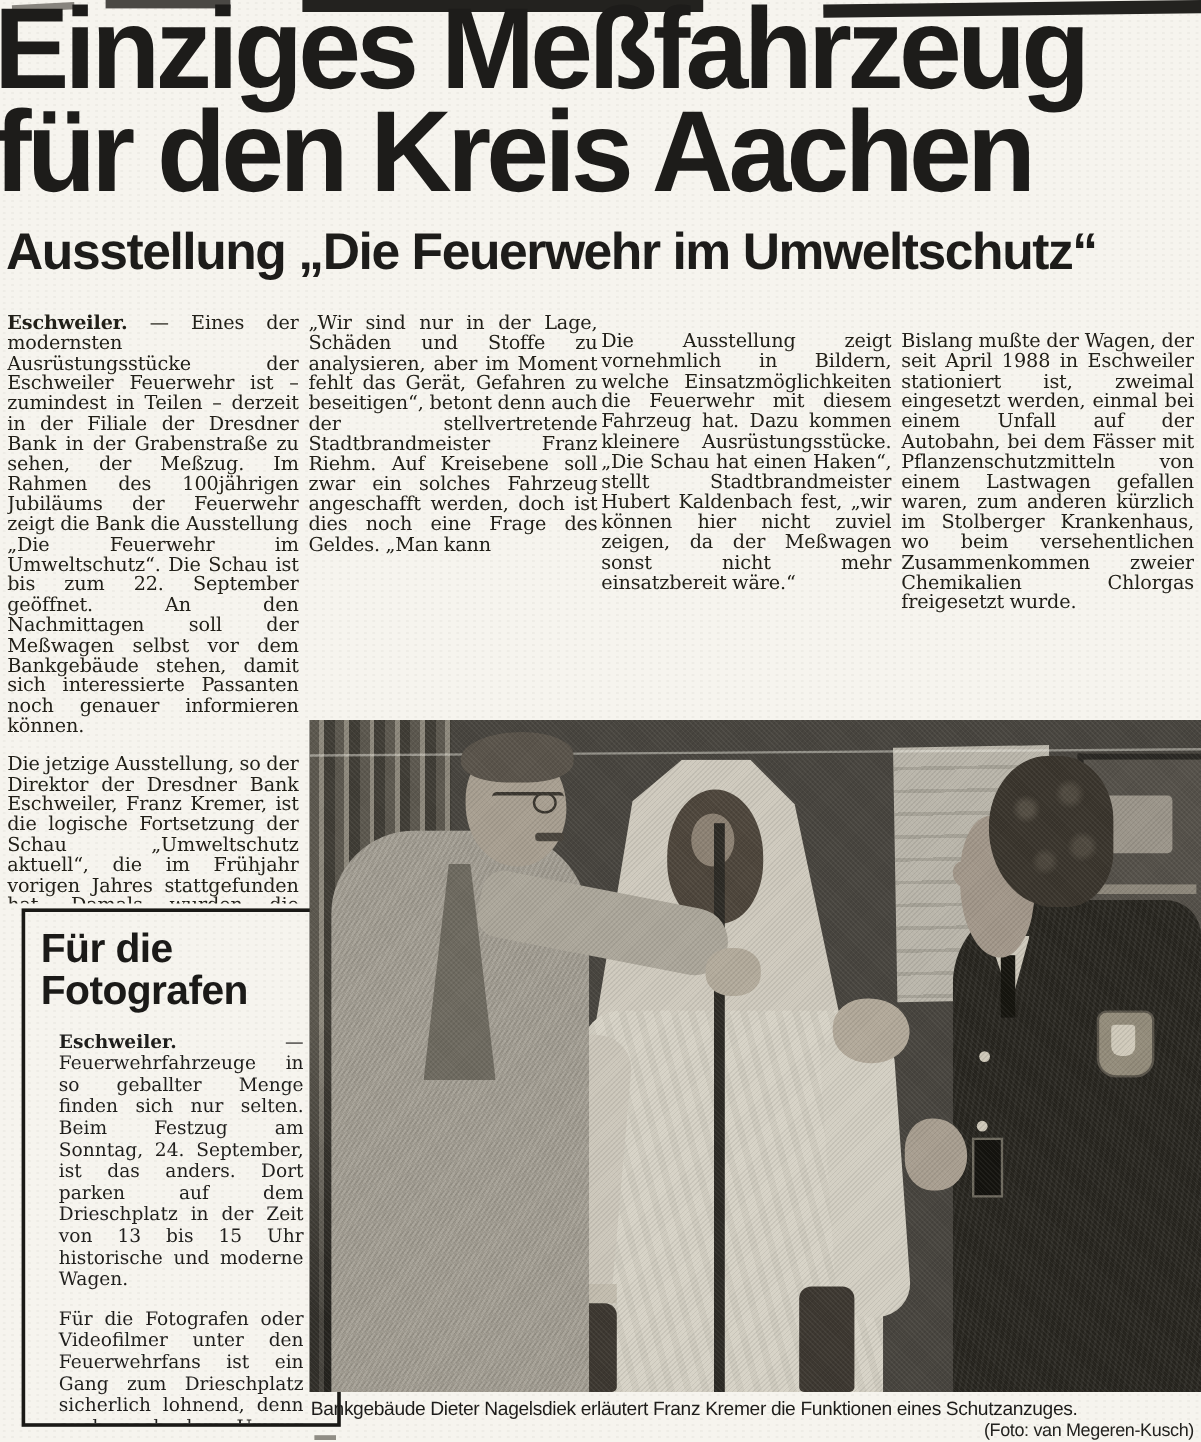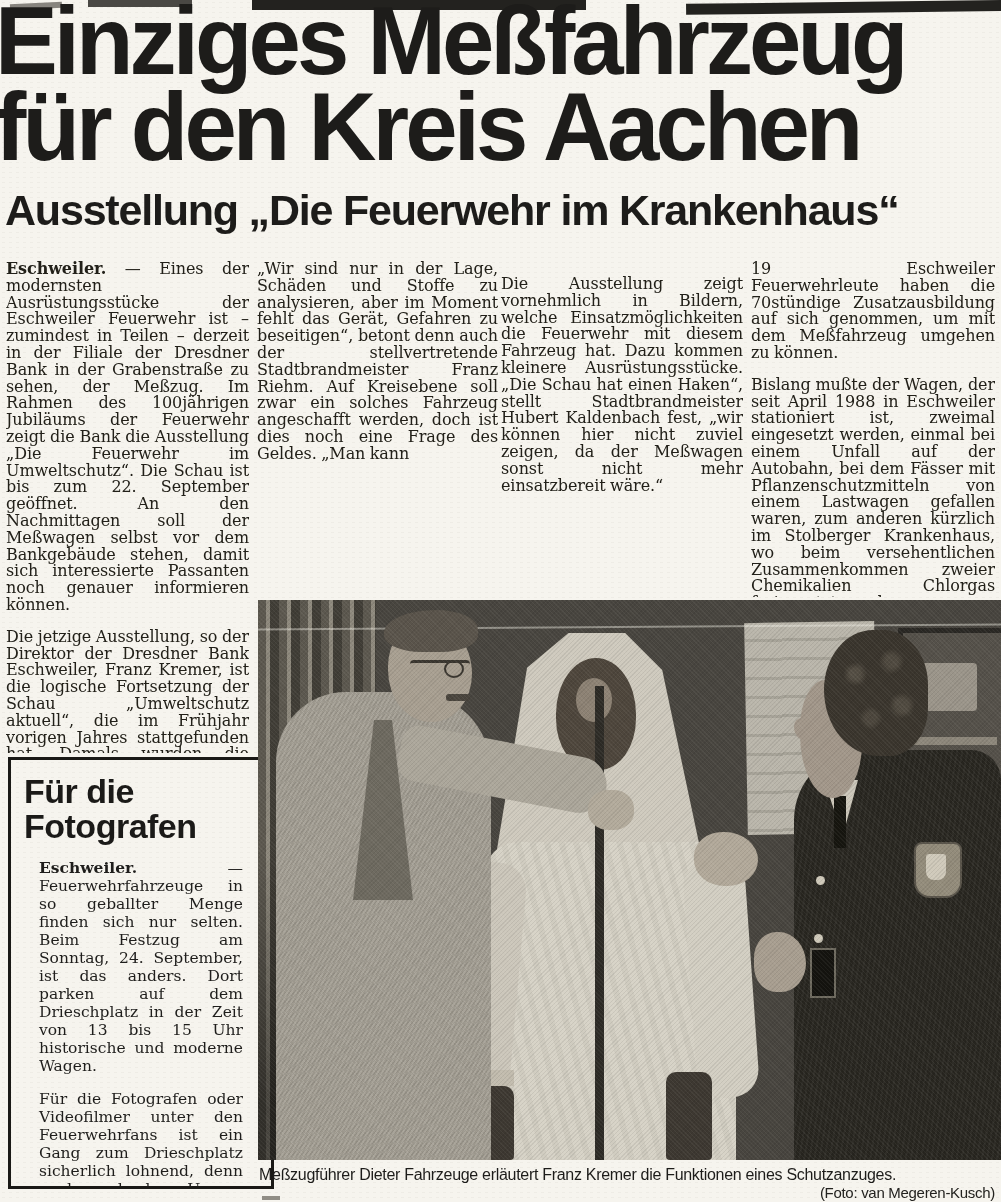--- a/index.html
+++ b/index.html
@@ -37,21 +37,21 @@
   }
   .c1{left:6px;   width:243px; height:492px;}
   .c2{left:257px; width:241px; height:336px;}
   .c3{left:501px; width:242px; height:336px;}
   .c4{left:751px; width:244px; height:336px;}
   .col p{margin:0;}
   .col p.gap{margin-top:15px;}
   .lead{font-weight:bold;}
   
   .fotobox{
-    position:absolute; left:8px; top:757px; width:266px; height:432px;
+    position:absolute; left:18px; top:757px; width:266px; height:432px;
     border:3px solid #1a1916; box-sizing:border-box; padding:12px 13px 0 13px;
     overflow:hidden;
   }
   .fotobox-title{
     font-family:"Liberation Sans", sans-serif; font-weight:bold;
     font-size:34px; line-height:35px; letter-spacing:-.5px; color:#1b1a18;
     width:170px; margin:2px 0 9px 0;
   }
   .fotobox p{margin:15px; text-align:justify; font-size:15.5px; line-height:18px; word-spacing:-.5px;}
   
@@ -130,37 +130,36 @@
   <div class="art art2"></div>
   <div class="art art3"></div>
   <div class="art art4"></div>
   <div class="art art5"></div>
 
   <div class="headline">
     <div>Einziges Meßfahrzeug</div>
     <div>für den Kreis Aachen</div>
   </div>
 
-  <div class="subheadline">Ausstellung „Die Feuerwehr im Krankenhaus“</div>
+  <div class="subheadline">Ausstellung „Die Feuerwehr im Umweltschutz“</div>
 
   <div class="col c1">
     <p><span class="lead">Eschweiler.</span><span> — Eines der modernsten Ausrüstungsstücke der Eschweiler Feuerwehr ist – zumindest in Teilen – derzeit in der Filiale der Dresdner Bank in der Grabenstraße zu sehen, der Meßzug. Im Rahmen des 100jährigen Jubiläums der Feuerwehr zeigt die Bank die Ausstellung „Die Feuerwehr im Umweltschutz“. Die Schau ist bis zum 22. September geöffnet. An den Nachmittagen soll der Meßwagen selbst vor dem Bankgebäude stehen, damit sich interessierte Passanten noch genauer informieren können.</span></p>
     <p class="gap">Die jetzige Ausstellung, so der Direktor der Dresdner Bank Eschweiler, Franz Kremer, ist die logische Fortsetzung der Schau „Umweltschutz aktuell“, die im Frühjahr vorigen Jahres stattgefunden hat. Damals wurden die Möglichkeiten der Bürger zum Umweltschutz beizutragen, vorgestellt. Die jetzi-</p>
   </div>
 
   <div class="col c2">
     <p>„Wir sind nur in der Lage, Schäden und Stoffe zu analysieren, aber im Moment fehlt das Gerät, Gefahren zu beseitigen“, betont denn auch der stellvertretende Stadtbrandmeister Franz Riehm. Auf Kreisebene soll zwar ein solches Fahrzeug angeschafft werden, doch ist dies noch eine Frage des Geldes. „Man kann</p>
   </div>
 
   <div class="col c3">
     <p class="gap">Die Ausstellung zeigt vornehmlich in Bildern, welche Einsatzmöglichkeiten die Feuerwehr mit diesem Fahrzeug hat. Dazu kommen kleinere Ausrüstungsstücke. „Die Schau hat einen Haken“, stellt Stadtbrandmeister Hubert Kaldenbach fest, „wir können hier nicht zuviel zeigen, da der Meßwagen sonst nicht mehr einsatzbereit wäre.“</p>
   </div>
 
   <div class="col c4">
-    <p>19 Eschweiler Feuerwehrleute haben die 70stündige Zusatzausbildung auf sich genommen, um mit dem Meßfahrzeug umgehen zu können.</p>
     <p class="gap">Bislang mußte der Wagen, der seit April 1988 in Eschweiler stationiert ist, zweimal eingesetzt werden, einmal bei einem Unfall auf der Autobahn, bei dem Fässer mit Pflanzenschutzmitteln von einem Lastwagen gefallen waren, zum anderen kürzlich im Stolberger Krankenhaus, wo beim versehentlichen Zusammenkommen zweier Chemikalien Chlorgas freigesetzt wurde.</p>
 
   </div>
 
   <div class="fotobox">
     <div class="fotobox-title">Für die Fotografen</div>
     <p><span class="lead">Eschweiler.</span><span> — Feuerwehrfahrzeuge in so geballter Menge finden sich nur selten. Beim Festzug am Sonntag, 24. September, ist das anders. Dort parken auf dem Drieschplatz in der Zeit von 13 bis 15 Uhr historische und moderne Wagen.</span></p>
     <p>Für die Fotografen oder Videofilmer unter den Feuerwehrfans ist ein Gang zum Drieschplatz sicherlich lohnend, denn auch nach dem Umzug durch die Stadt sind die Fahrzeuge dort zu finden. Die Fahrer geben gerne Auskunft über die Einsatzmöglichkeiten.</p>
   </div>
 
@@ -207,16 +206,16 @@
     <div class="mr-badge">
       <div class="mr-badge-in"></div>
     </div>
     <div class="mr-btn1"></div>
     <div class="mr-btn2"></div>
     <div class="mr-cuffband"></div>
 
     <div class="photo-grain"></div>
   </div>
 
-  <div class="caption">Meßzugführer Dieter Fahrzeuge erläutert Franz Kremer die Funktionen eines Schutzanzuges.</div>
+  <div class="caption">Bankgebäude Dieter Nagelsdiek erläutert Franz Kremer die Funktionen eines Schutzanzuges.</div>
   <div class="credit">(Foto: van Megeren-Kusch)</div>
 
 </div>
 
 </body></html>

